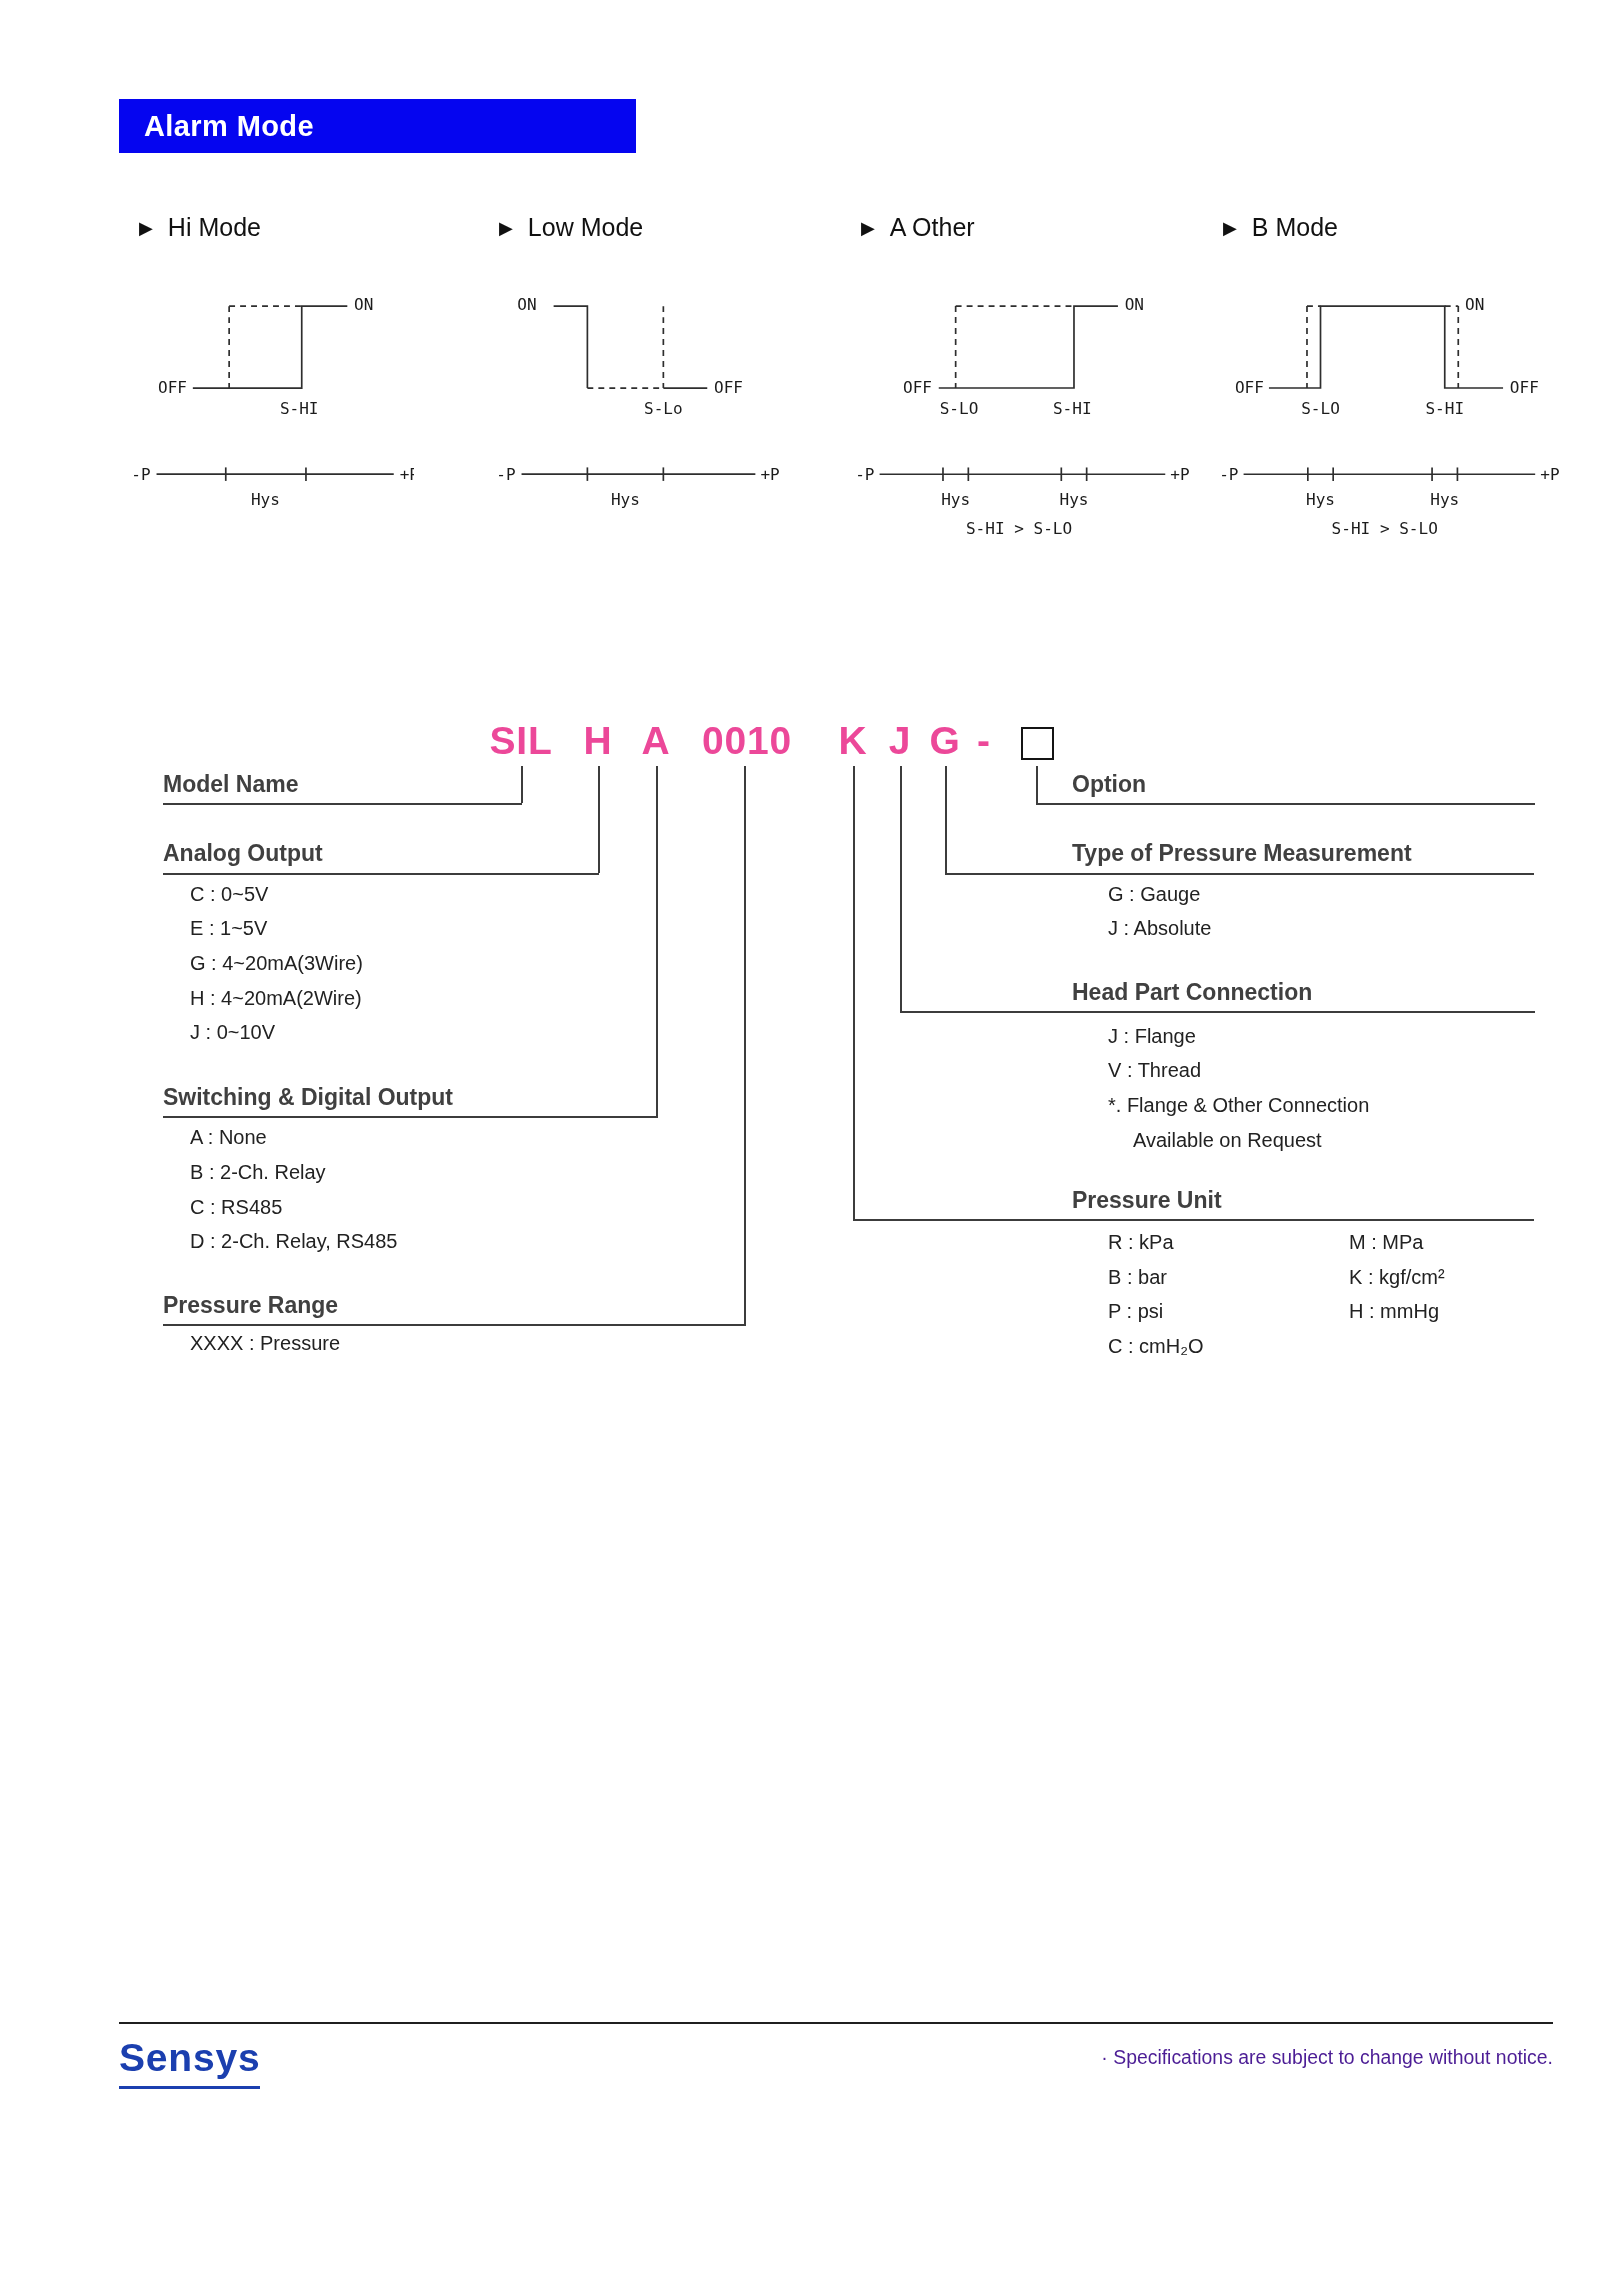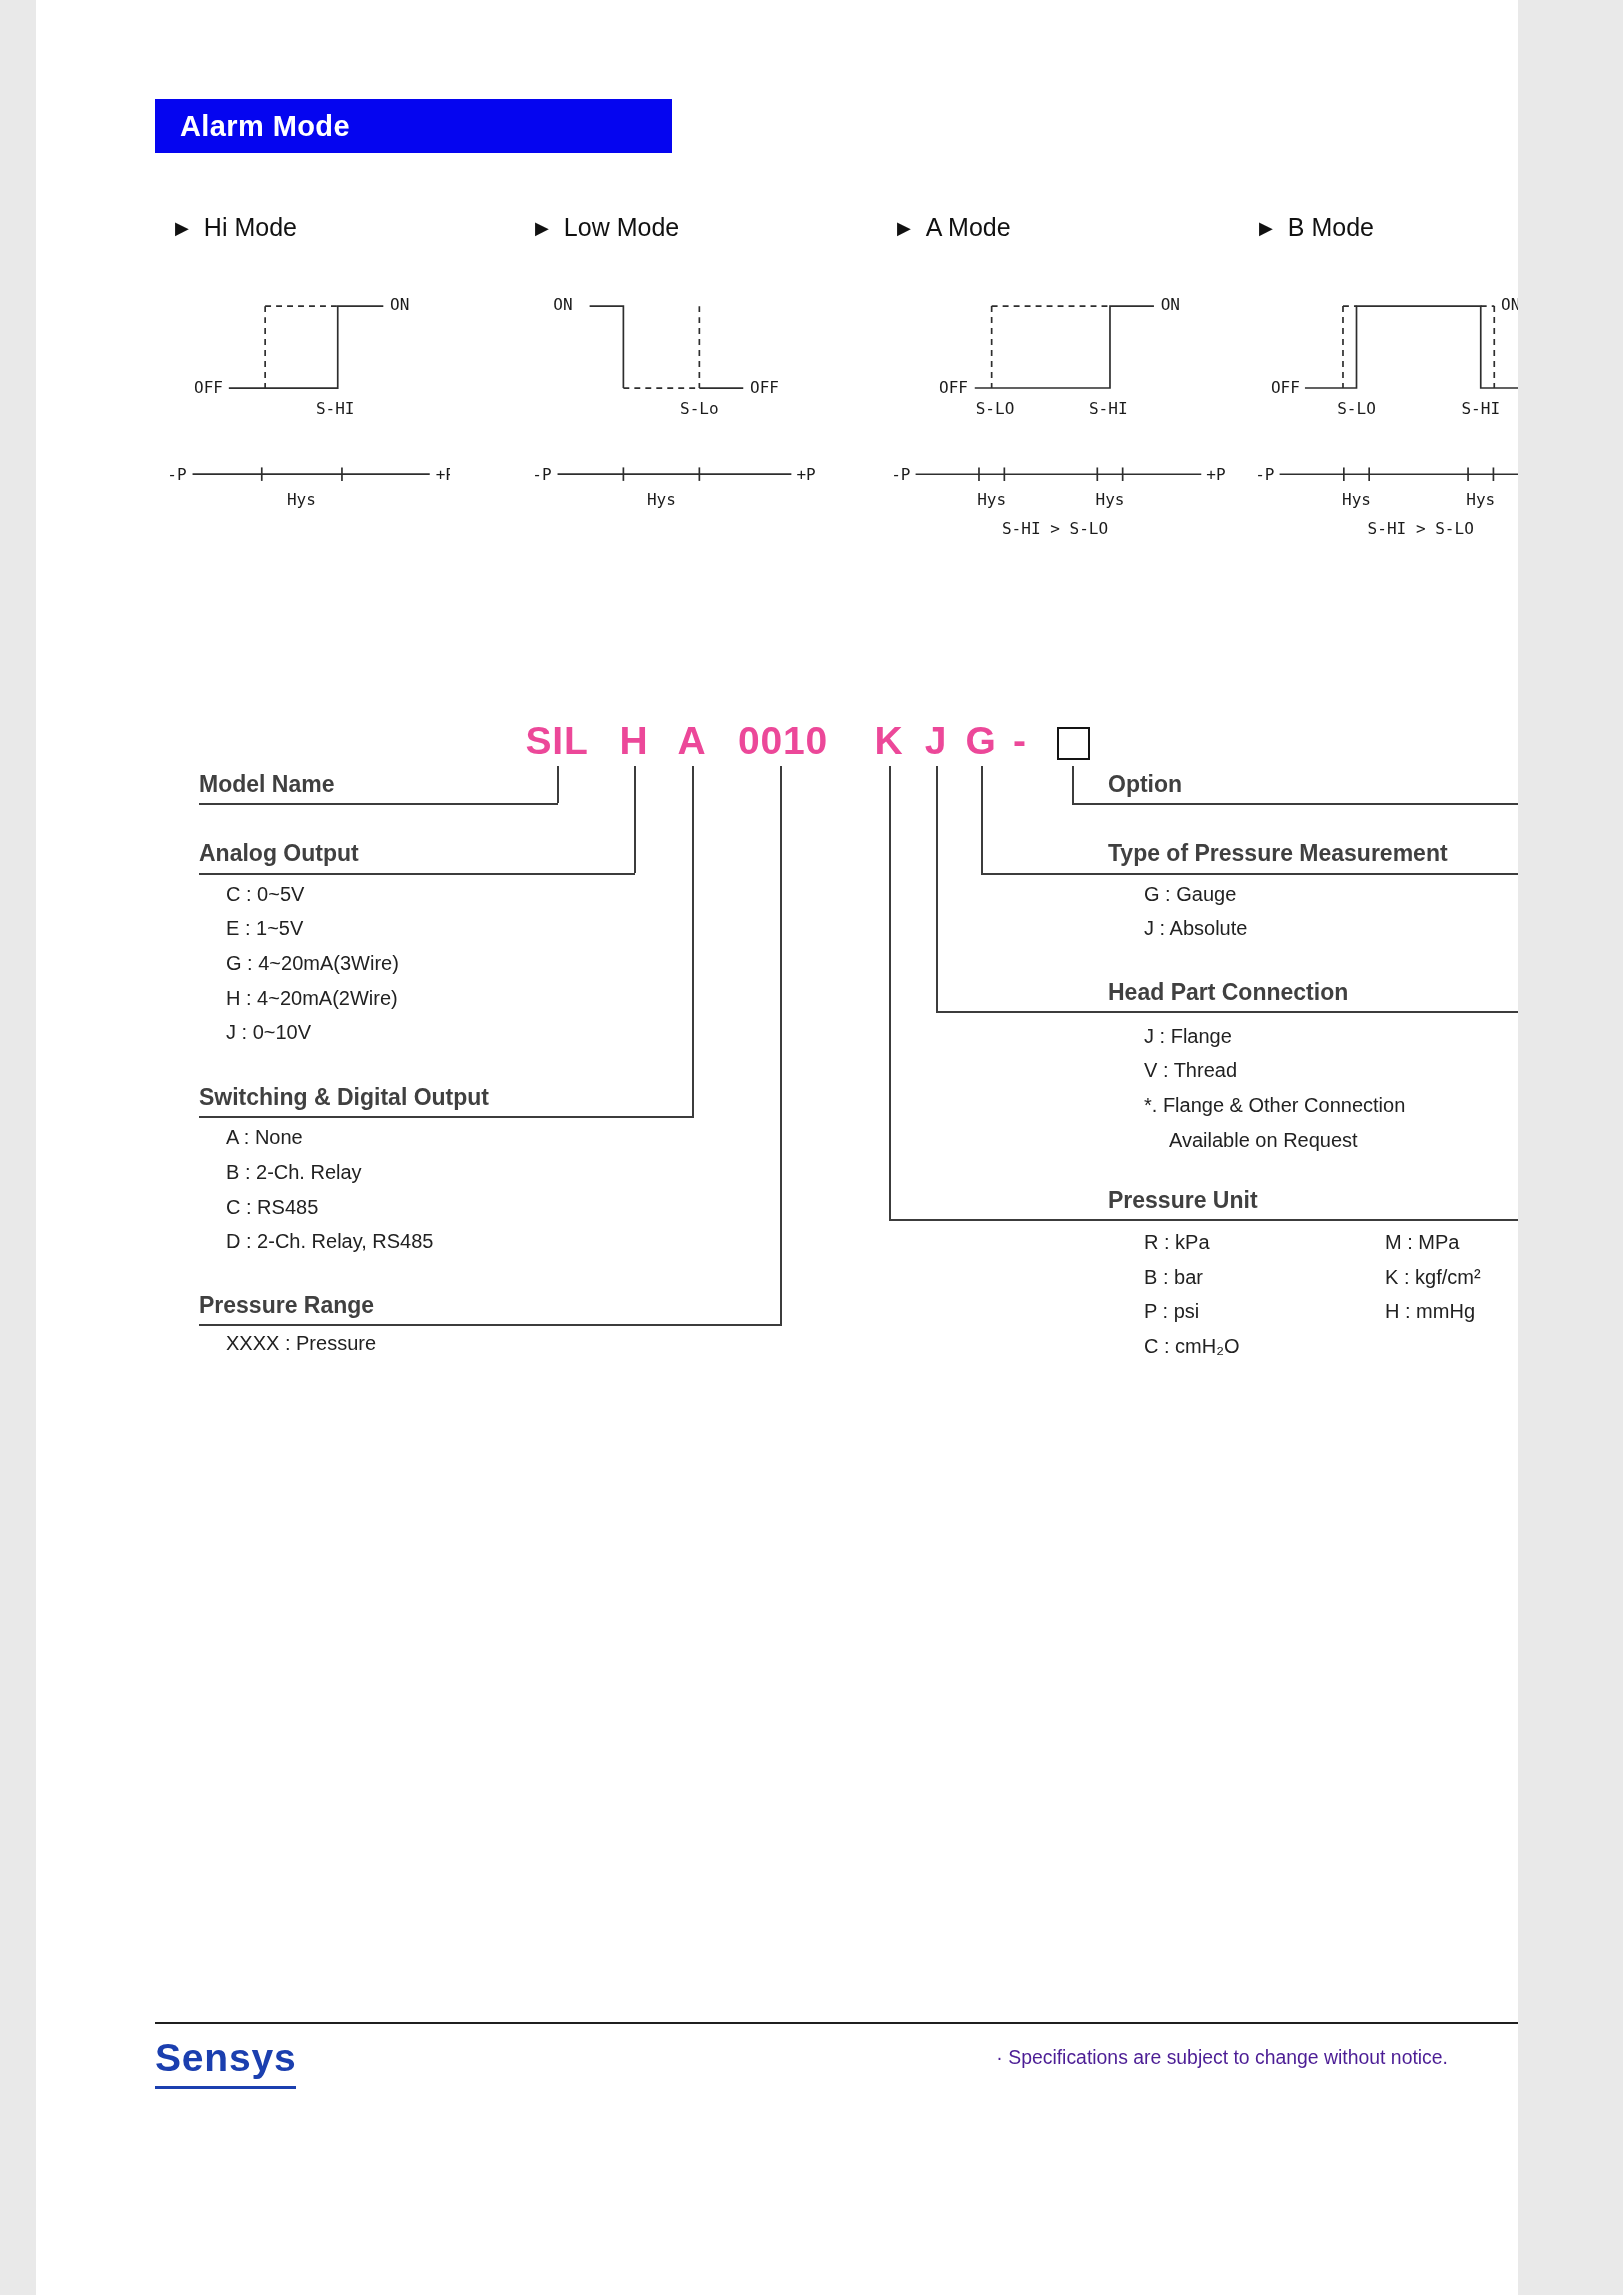--- a/index.html
+++ b/index.html
@@ -1,18 +1,18 @@
 <!DOCTYPE html>
 <html style="font-size:13.5px"><head>
 <meta charset="utf-8">
 <style>
   html,body{margin:0;padding:0;background:#e9e9e9;}
   .page{
-    position:relative;width:1482px;height:2295px;background:#ffffff;
-    font-family:"Liberation Sans",sans-serif;color:#1a1a1a;overflow:hidden;margin-left:36px;
+    position:relative;width:1623px;height:2295px;background:#ffffff;
+    font-family:"Liberation Sans",sans-serif;color:#1a1a1a;overflow:hidden;
   }
   .banner{
     position:absolute;left:119px;width:517px;height:54px;box-sizing:border-box;
     color:#ffffff;font-size:29px;font-weight:700;line-height:54px;padding-left:25px;
     letter-spacing:0.4px;background:#0505f0;
   }
   .mode-title{
     position:absolute;display:flex;align-items:center;gap:15px;
     font-size:25px;font-weight:500;color:#111;
   }
@@ -47,21 +47,21 @@
   <div class="mode-title" style="left:139px;top:213px">
     <span class="tri">▶</span>
     <span>Hi Mode</span>
   </div>
   <div class="mode-title" style="left:499px;top:213px">
     <span class="tri">▶</span>
     <span>Low Mode</span>
   </div>
   <div class="mode-title" style="left:861px;top:213px">
     <span class="tri">▶</span>
-    <span>A Mode</span>
+    <span>A Other</span>
   </div>
   <div class="mode-title" style="left:1223px;top:213px">
     <span class="tri">▶</span>
     <span>B Mode</span>
   </div>
 
   <svg class="diag" style="left:127px;top:279px" width="287" height="262" viewBox="0 0 340 310">
     <text x="71" y="135" text-anchor="end">OFF</text>
     <polyline class="wf" points="78,129 207,129 207,32 261,32"></polyline>
     <line class="wf dash" x1="121" y1="32" x2="121" y2="129"></line>

